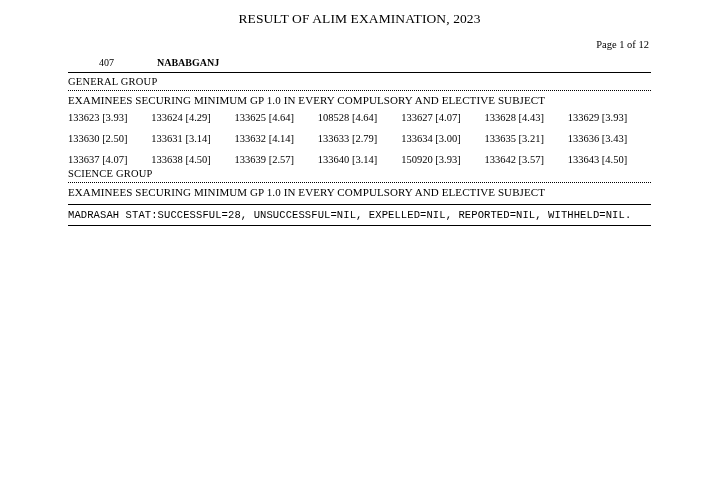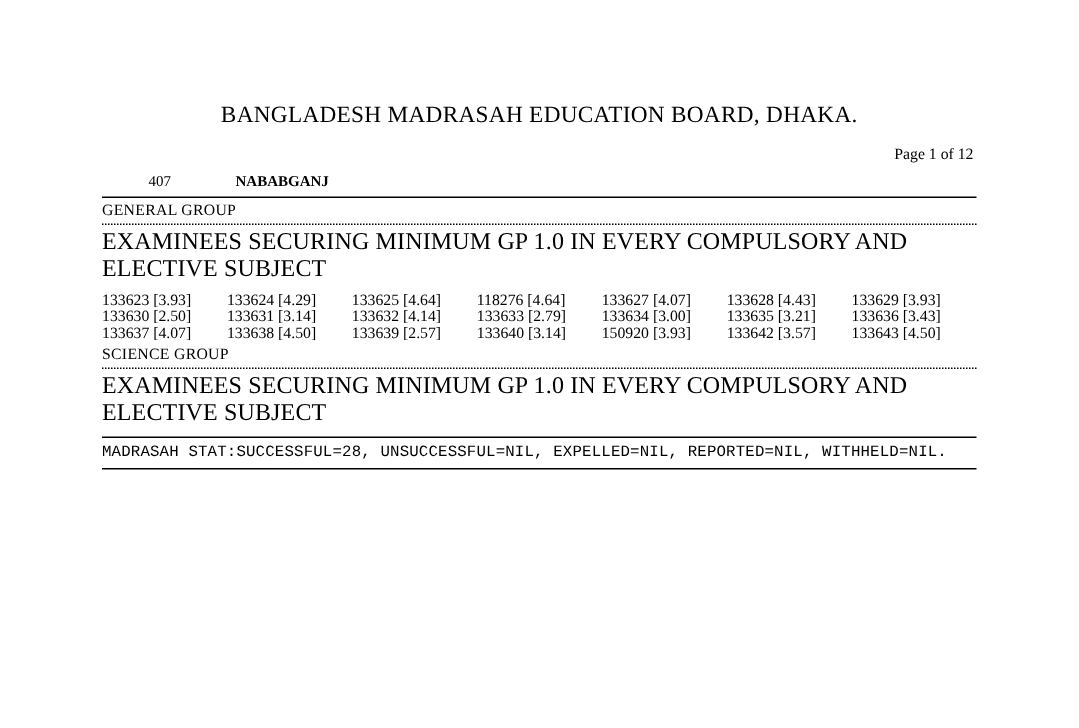--- a/index.html
+++ b/index.html
@@ -68,29 +68,30 @@
     margin-top: 3px;
     letter-spacing: 0.2px;
   }
   .dotted {
     border: 0;
     border-top: 1px dotted #000;
     margin: 3px 0 0 0;
     height: 0;
   }
   .criteria {
-    font-size: 16px;
+    font-size: 11px;
     margin-top: 3px;
     letter-spacing: 0.1px;
   }
   .roll-grid {
     display: grid;
     grid-template-columns: repeat(7, 1fr);
     font-size: 10.5px;
     margin-top: 6px;
+    row-gap: 10px;
   }
   .roll-grid .cell {
     white-space: nowrap;
   }
   .stat-line {
     font-size: 10.5px;
     margin-top: 4px;
     letter-spacing: 0.1px;
     font-family: Liberation Mono, monospace;
   }
@@ -108,40 +109,40 @@
   }
   .section-block {
     margin-top: 2px;
   }
 </style>
 </head>
 <body>
 
 <div class="page">
 
-  <div class="board-title">BANGLADESH MADRASAH EDUCATION BOARD, DHAKA.</div>
+  <div class="result-title">RESULT OF  ALIM EXAMINATION, 2023</div>
   <div class="page-num">Page 1 of 12</div>
 
   <div class="inst-row">
     <span class="code">407</span>
     <span class="name">NABABGANJ</span>
   </div>
 
 
   <hr class="rule">
 
   <div class="section-block">
     <div class="group-head">GENERAL GROUP</div>
     <hr class="dotted">
     <div class="criteria">EXAMINEES SECURING MINIMUM GP 1.0 IN EVERY COMPULSORY AND ELECTIVE SUBJECT</div>
     <div class="roll-grid">
       <span class="cell">133623 [3.93]</span>
       <span class="cell">133624 [4.29]</span>
       <span class="cell">133625 [4.64]</span>
-      <span class="cell">118276 [4.64]</span>
+      <span class="cell">108528 [4.64]</span>
       <span class="cell">133627 [4.07]</span>
       <span class="cell">133628 [4.43]</span>
       <span class="cell">133629 [3.93]</span>
       <span class="cell">133630 [2.50]</span>
       <span class="cell">133631 [3.14]</span>
       <span class="cell">133632 [4.14]</span>
       <span class="cell">133633 [2.79]</span>
       <span class="cell">133634 [3.00]</span>
       <span class="cell">133635 [3.21]</span>
       <span class="cell">133636 [3.43]</span>

